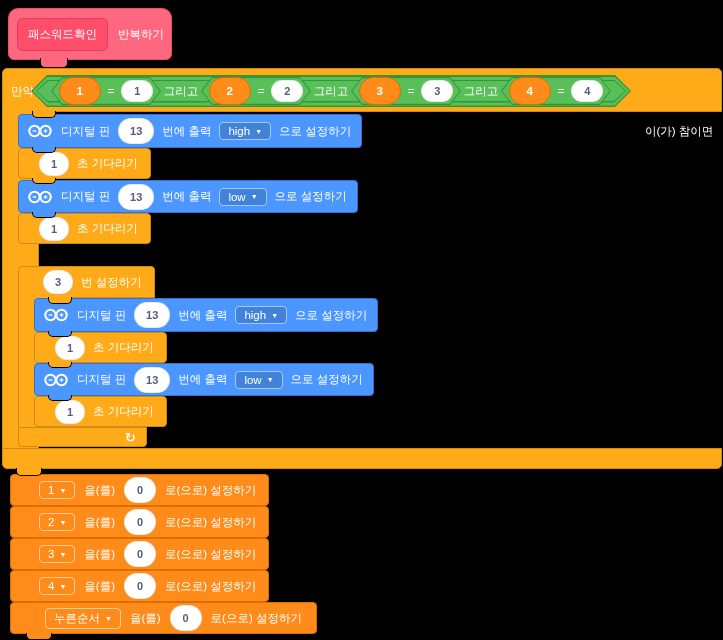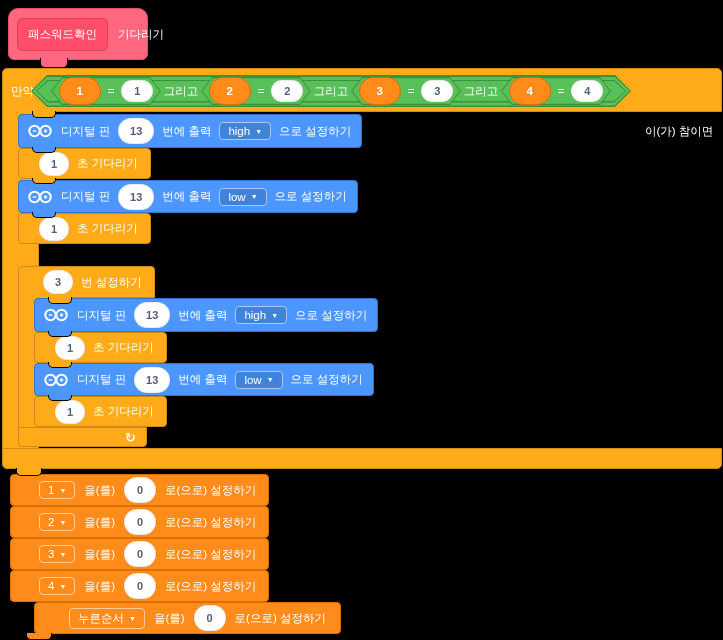--- a/index.html
+++ b/index.html
@@ -43,25 +43,25 @@
   .eqhex .l2{position:absolute;inset:1.2px;}
   .eqhex .content{position:absolute;inset:0;display:flex;align-items:center;
                   justify-content:center;gap:7px;z-index:3;}
   .vcenter{display:flex;align-items:center;height:100%;}
 </style>
 </head>
 <body>
 
 <div id="canvas">
 
-  <div class="blk pink" style="left:8px;top:8px;width:140px;height:52px;border-radius:10px 10px 6px 6px;padding:0 10px 0 8px;gap:10px;">
+  <div class="blk pink" style="left:8px;top:8px;width:164px;height:52px;border-radius:10px 10px 6px 6px;padding:0 10px 0 8px;gap:10px;">
     <div class="pinkdark" style="display:flex;align-items:center;justify-content:center;height:31px;padding:0 10px;border-radius:6px;border:1px solid rgba(0,0,0,0.15);">
       <span>패스워드확인</span>
     </div>
-    <span>기다리기</span>
+    <span>반복하기</span>
   </div>
   <div class="bump pink" style="left:40px;top:58px;width:28px;height:10px;"></div>
 
   <div class="bar control" style="left:2px;top:68px;width:720px;height:44px;border-radius:5px 5px 0 0;">
     <div class="vcenter abs" style="left:8px;top:0;height:44px;">만약</div>
 
     <div class="abs" style="left:28px;top:6px;width:600px;height:32px;">
       <div class="abs hg-dark clip16" style="inset:0;"></div>
       <div class="abs hg-light clip15" style="inset:1.5px;"></div>
       <div class="abs hg-dark clip12" style="top:4.5px;bottom:4.5px;left:5px;right:5px;"></div>
@@ -253,21 +253,21 @@
   <div class="blk data" style="left:10px;top:570px;min-width:228px;height:32px;padding:0 12px 0 28px;gap:9px;">
     <span class="dd dd-orange">
       <span>4</span>
       <span class="arrow">▼</span>
     </span>
     <span>을(를)</span>
     <span class="oval" style="width:30px;height:24px;">0</span>
     <span>로(으로) 설정하기</span>
   </div>
 
-  <div class="blk data" style="left:10px;top:602px;min-width:278px;height:32px;padding:0 14px 0 34px;gap:9px;margin-left:24px;">
+  <div class="blk data" style="left:10px;top:602px;min-width:278px;height:32px;padding:0 14px 0 34px;gap:9px;">
     <span class="dd dd-orange">
       <span>누른순서</span>
       <span class="arrow">▼</span>
     </span>
     <span>을(를)</span>
     <span class="oval" style="width:30px;height:24px;">0</span>
     <span>로(으로) 설정하기</span>
   </div>
 
   <div class="bump control" style="left:32px;top:111px;width:24px;height:7px;"></div>

